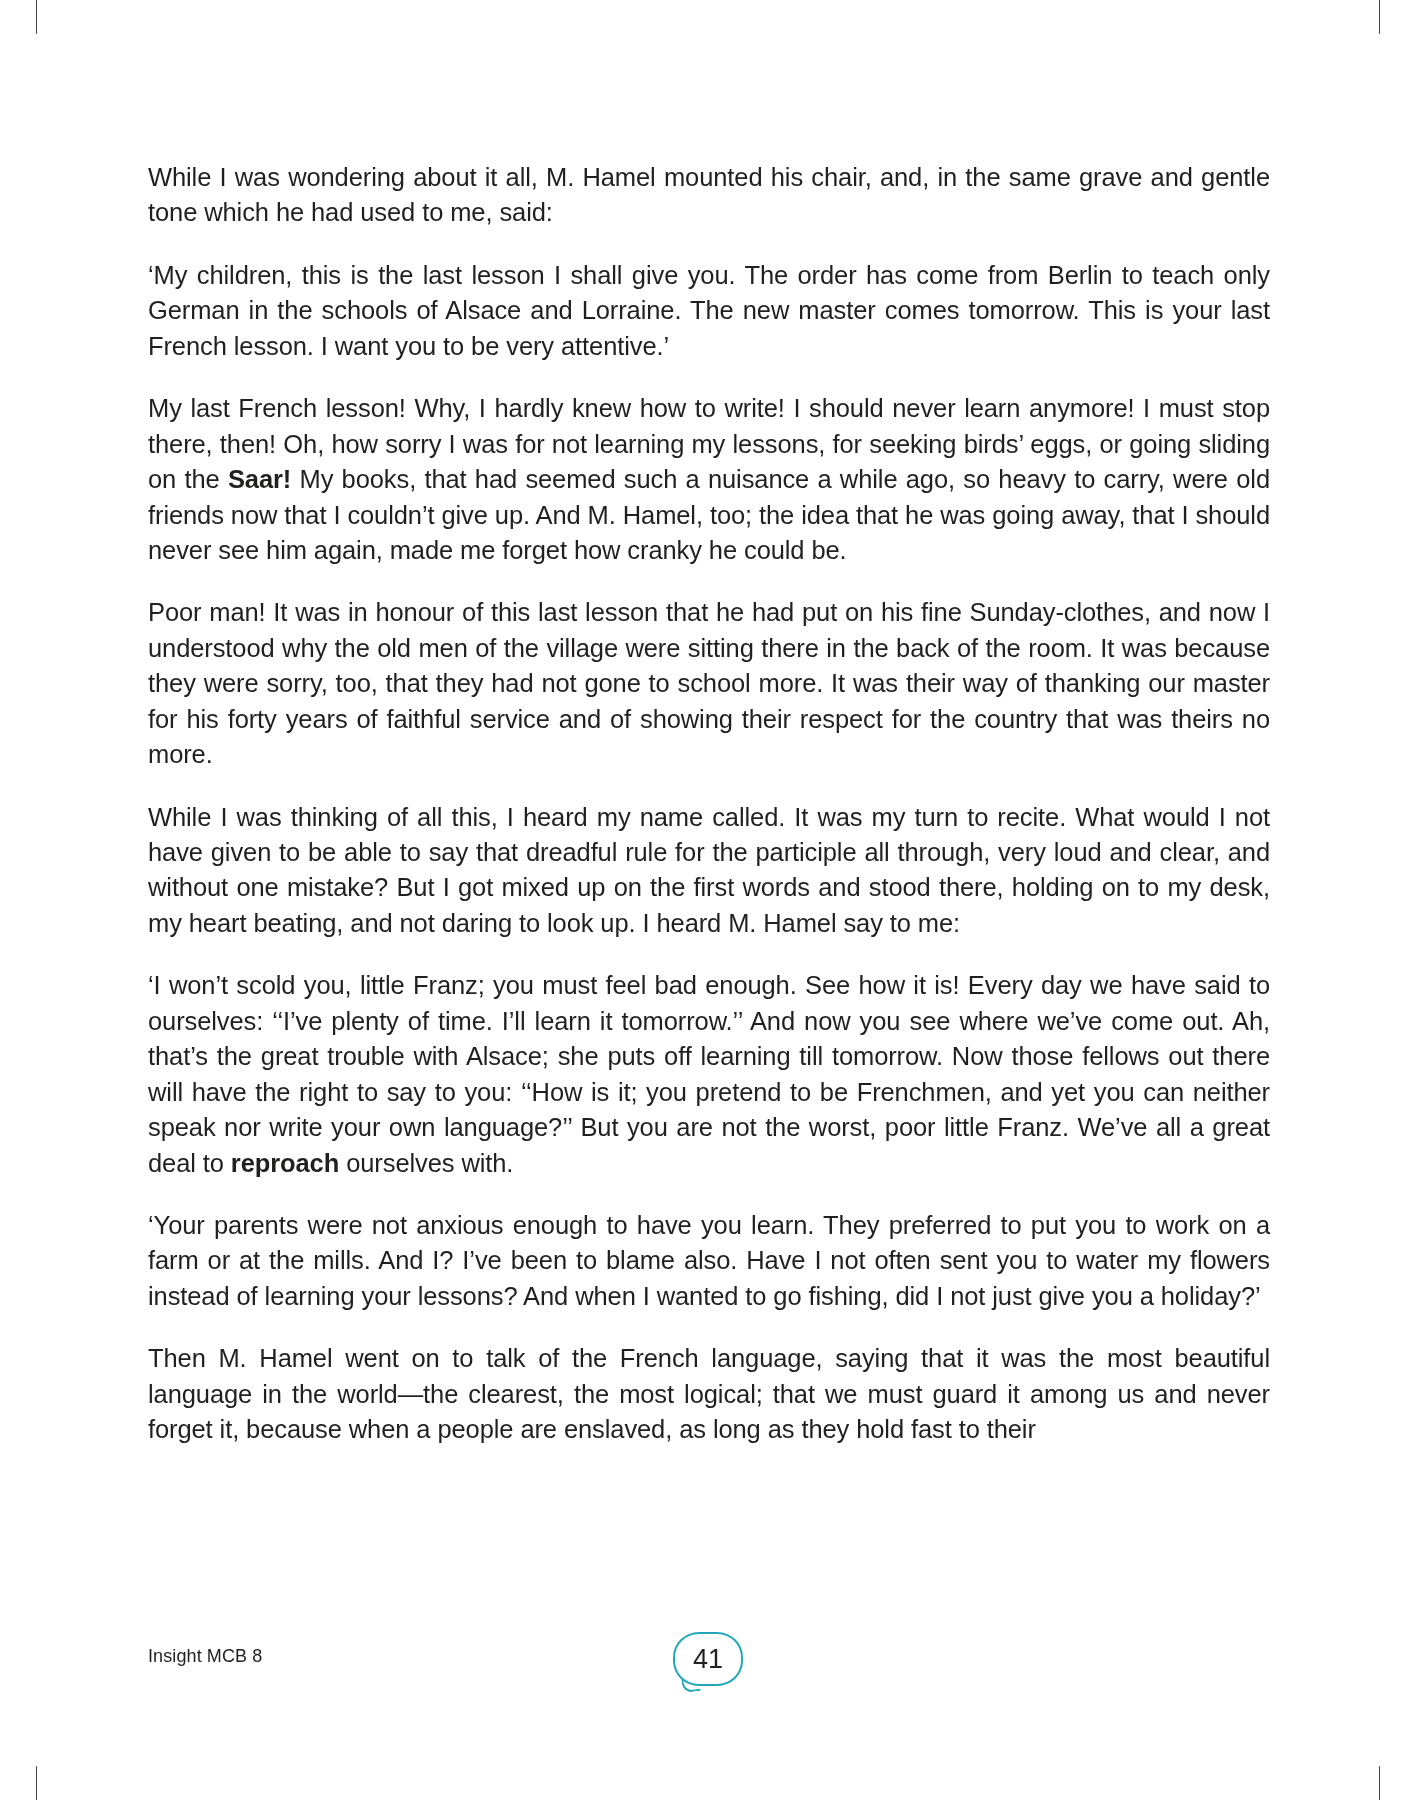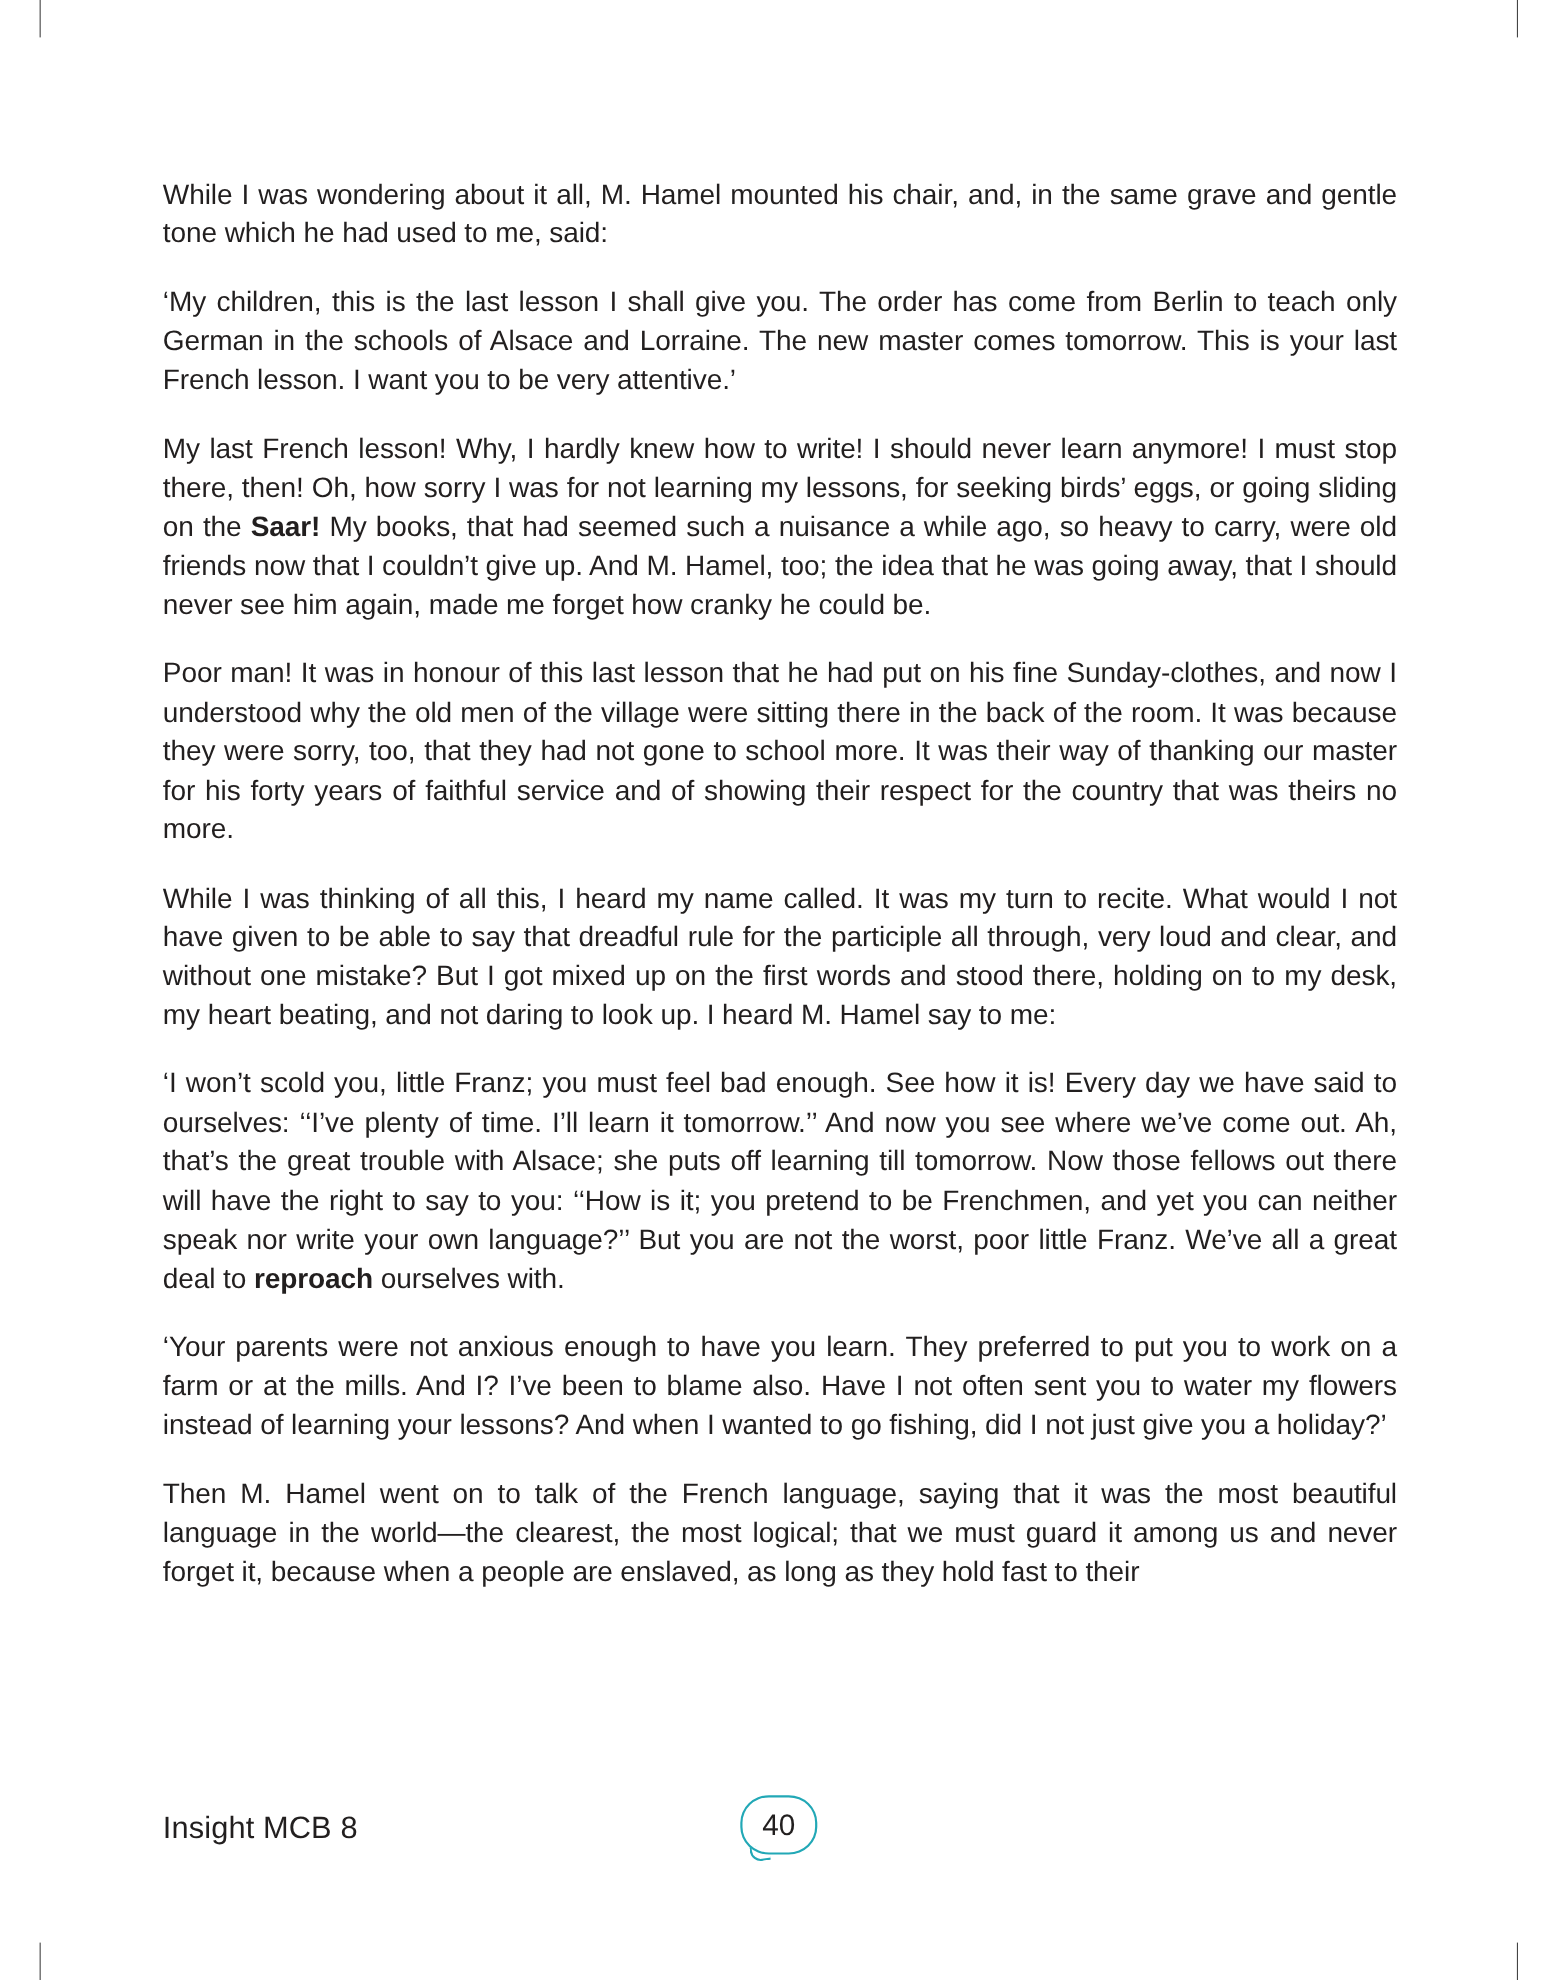--- a/index.html
+++ b/index.html
@@ -53,21 +53,21 @@
     position: absolute;
     left: 148px;
     right: 148px;
     top: 1632px;
     height: 60px;
   }
   .footer-label {
     position: absolute;
     left: 0;
     top: 14px;
-    font-size: 28px;
+    font-size: 18px;
     color: #221f1f;
     letter-spacing: 0.1px;
   }
   .page-number-wrap {
     position: absolute;
     left: 50%;
     transform: translateX(-50%);
     top: 0;
   }
   .page-number {
@@ -113,15 +113,15 @@
       <p><span>While I was thinking of all this, I heard my name called. It was my turn to recite. What would I not have given to be able to say that dreadful rule for the participle all through, very loud and clear, and without one mistake? But I got mixed up on the first words and stood there, holding on to my desk, my heart beating, and not daring to look up. I heard M. Hamel say to me:</span></p>
       <p><span>‘I won’t scold you, little Franz; you must feel bad enough. See how it is! Every day we have said to ourselves: ‘‘I’ve plenty of time. I’ll learn it tomorrow.’’ And now you see where we’ve come out. Ah, that’s the great trouble with Alsace; she puts off learning till tomorrow. Now those fellows out there will have the right to say to you: ‘‘How is it; you pretend to be Frenchmen, and yet you can neither speak nor write your own language?’’ But you are not the worst, poor little Franz. We’ve all a great deal to </span><b>reproach</b><span> ourselves with.</span></p>
       <p><span>‘Your parents were not anxious enough to have you learn. They preferred to put you to work on a farm or at the mills. And I? I’ve been to blame also. Have I not often sent you to water my flowers instead of learning your lessons? And when I wanted to go fishing, did I not just give you a holiday?’</span></p>
       <p><span>Then M. Hamel went on to talk of the French language, saying that it was the most beautiful language in the world—the clearest, the most logical; that we must guard it among us and never forget it, because when a people are enslaved, as long as they hold fast to their</span></p>
     </div>
 </div>
 
 <div class="footer">
   <div class="footer-label">Insight MCB 8</div>
   <div class="page-number-wrap">
-    <div class="page-number">40</div>
+    <div class="page-number">41</div>
   </div>
 </div>
 
 </body></html>

